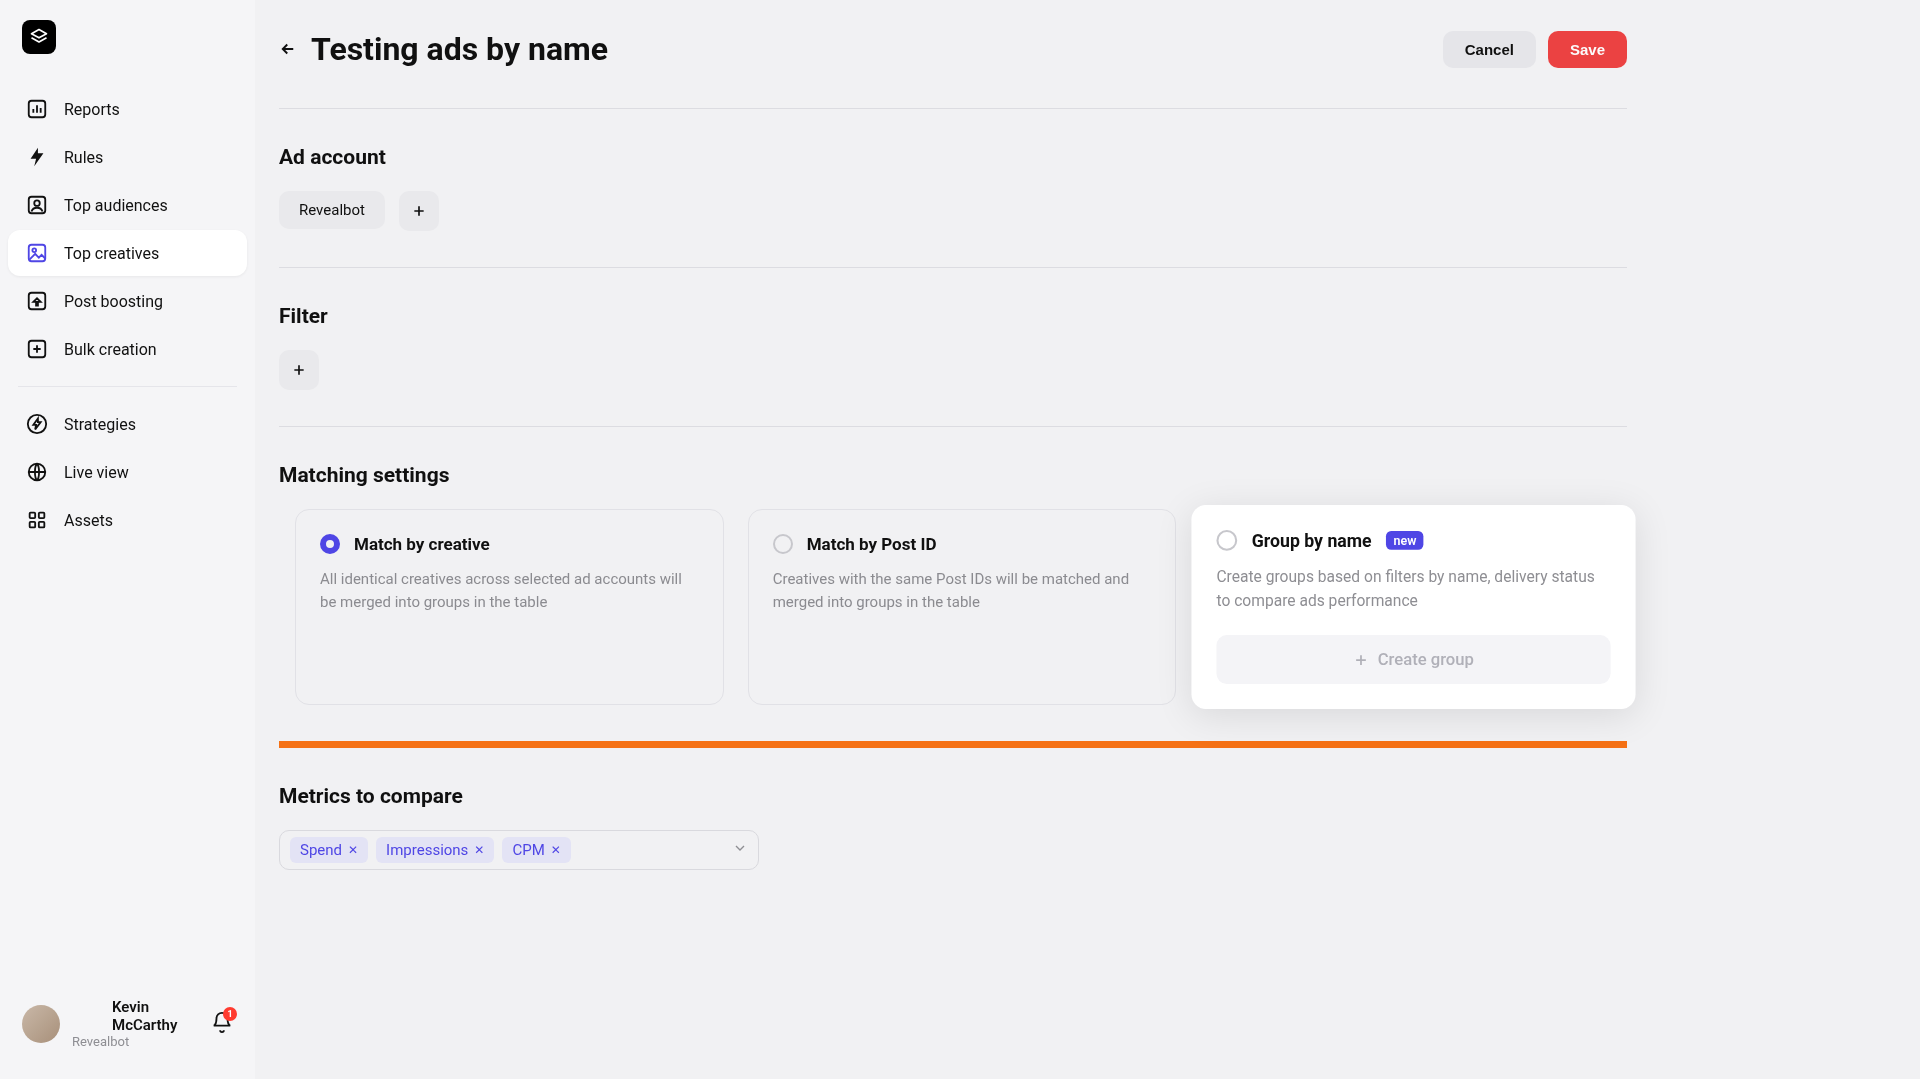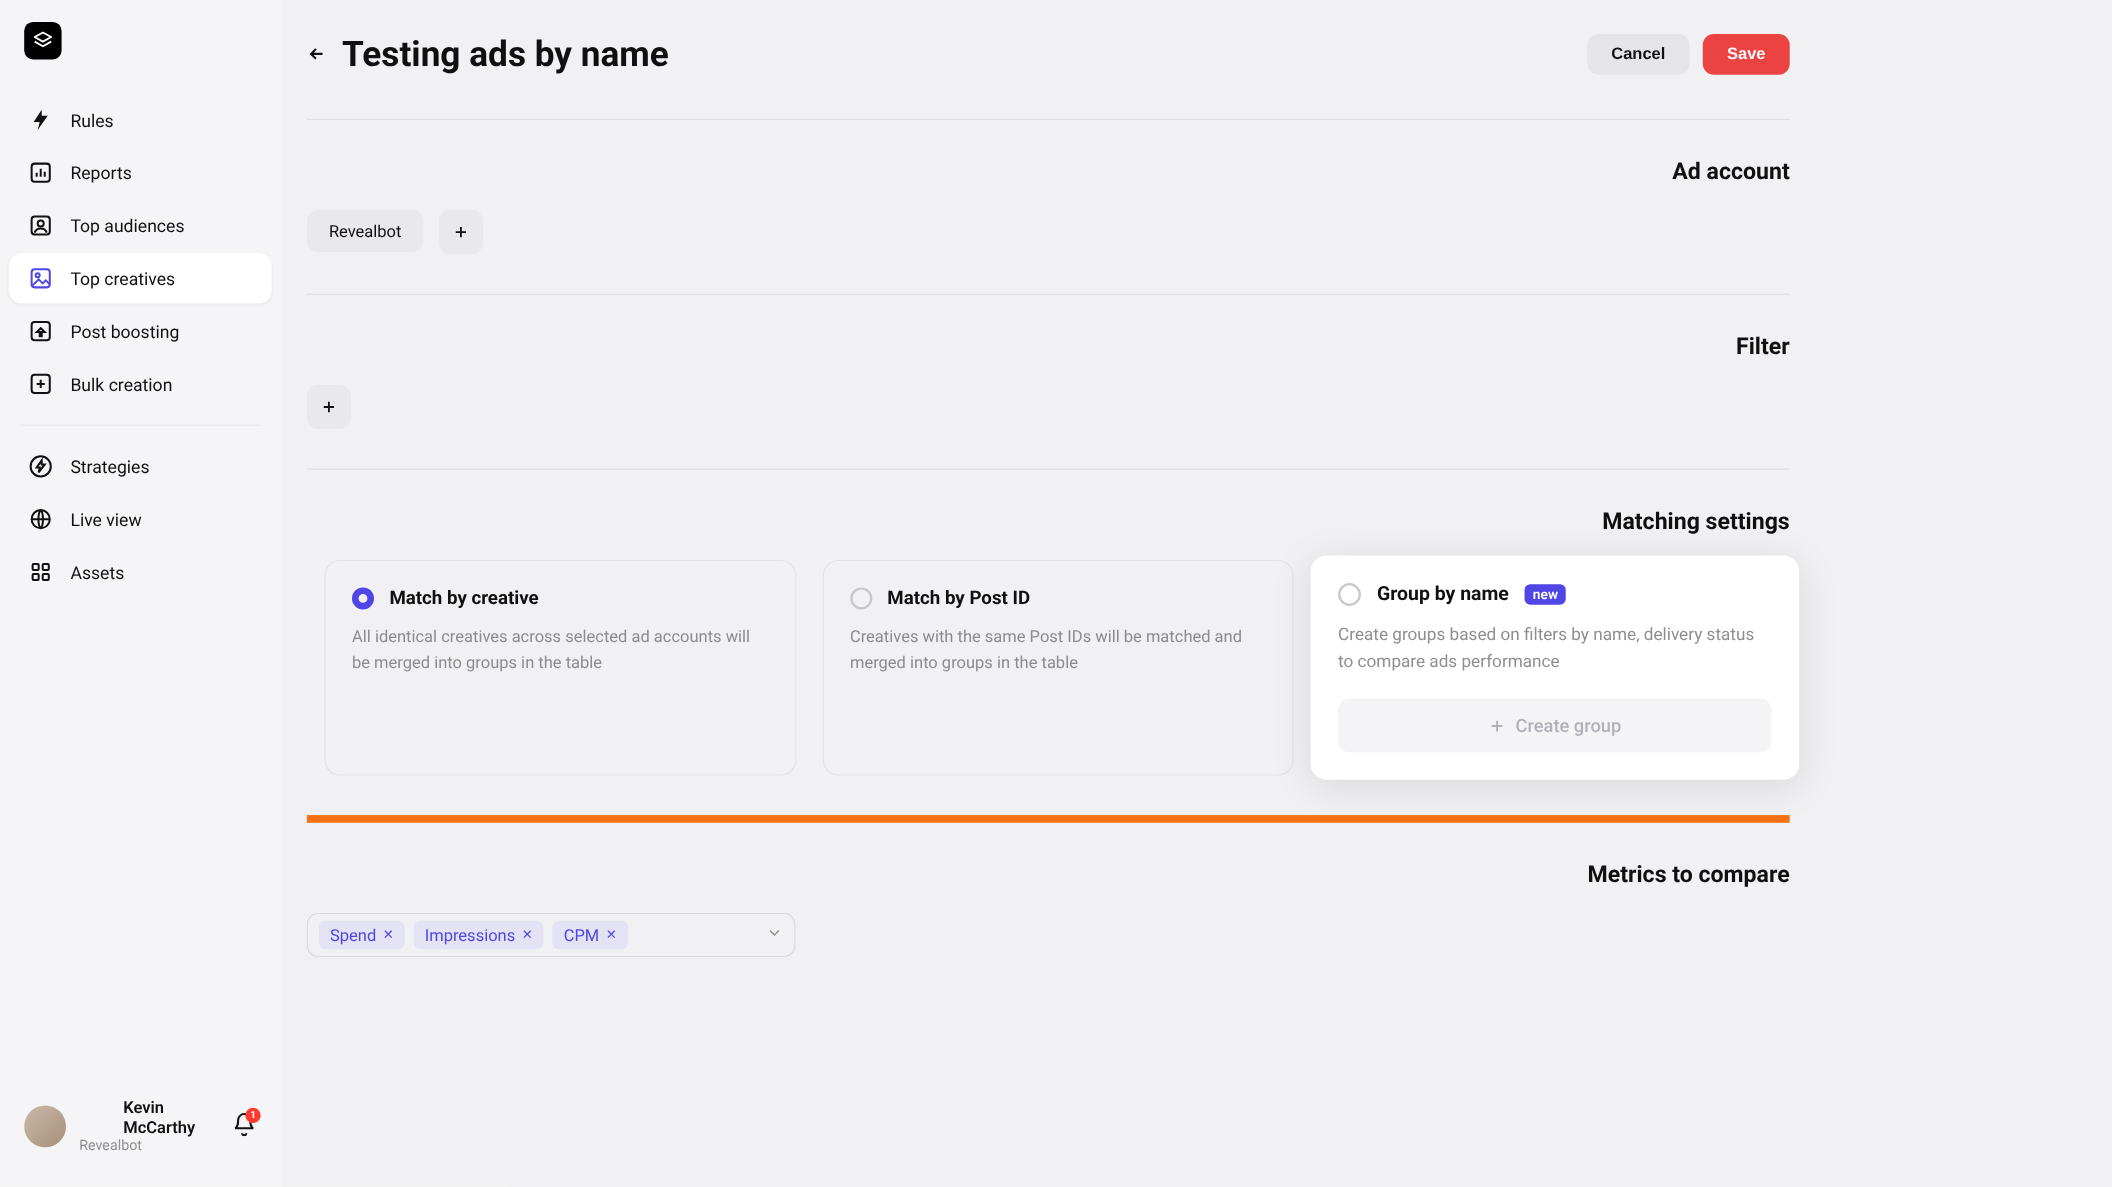--- a/index.html
+++ b/index.html
@@ -22,66 +22,66 @@
 .bell-wrap .badge { position: absolute; top: -4px; right: -4px; background: #FF3B30; color: #fff; border-radius: 50%; width: 14px; height: 14px; font-size: 9px; display: flex; align-items: center; justify-content: center; font-weight: 700; }
 .main { flex: 1; overflow-y: auto; position: relative; }
 .main-inner { padding: 30px 48px 40px 24px; max-width: 1420px; }
 .header-row { display: flex; align-items: center; padding-left: 0; margin-bottom: 40px; }
 .back-btn { font-size: 20px; margin-right: 14px; cursor: pointer; display:flex; align-items:center; }
 .page-title { font-size: 32px; font-weight: 700; flex: 1; }
 .btn { padding: 10px 22px; border-radius: 10px; font-size: 15px; font-weight: 600; border: none; cursor: pointer; }
 .btn-secondary { background: #E9E9ED; color: #111; margin-right: 12px; }
 .btn-primary { background: #ef4444; color: #fff; }
 .section { border-top: 1px solid #E0E0E5; padding: 36px 0 36px 0; }
-.section-title { font-size: 21px; font-weight: 700; margin-bottom: 22px; text-align: right; }
+.section-title { font-size: 21px; font-weight: 700; margin-bottom: 22px; }
 .chip { display: inline-flex; align-items: center; background: #EDEDF0; border-radius: 10px; padding: 10px 20px; font-size: 15px; color: #111; margin-right: 10px; }
 .chip-add { width: 40px; height: 40px; display: inline-flex; align-items: center; justify-content: center; background: #EDEDF0; border-radius: 10px; cursor: pointer; vertical-align: top; }
 .cards-row { display: flex; gap: 24px; padding-left: 16px; }
 .card { flex: 1; border: 1px solid #E5E5EA; border-radius: 14px; padding: 24px; background: transparent; }
 .card.highlight { background: #fff; border: none; box-shadow: 0 6px 36px rgba(0,0,0,0.10); transform: scale(1.04); z-index: 2; position: relative; }
 .radio-row { display: flex; align-items: center; gap: 14px; margin-bottom: 14px; }
 .radio { width: 20px; height: 20px; border-radius: 50%; border: 2px solid #C7C7CC; flex-shrink: 0; position: relative; }
 .radio.checked { border: 6px solid #4F46E5; }
 .radio-label { font-size: 17px; font-weight: 700; }
 .badge-new { background: #4F46E5; color: #fff; font-size: 12px; font-weight: 600; padding: 2px 7px; border-radius: 5px; }
 .card-desc { font-size: 15px; color: #8E8E93; line-height: 1.5; }
 .create-group-btn { margin-top: 22px; width: 100%; background: #F4F4F7; border-radius: 10px; padding: 14px; display: flex; align-items: center; justify-content: center; gap: 8px; color: #B0B0B8; font-size: 16px; font-weight: 500; cursor: pointer; }
-.metrics-input { border: 1px solid #D9D9DE; border-radius: 10px; padding: 6px 10px; display: flex; align-items: center; gap: 8px; width: 444px; background: transparent; position: relative; }
+.metrics-input { border: 1px solid #D9D9DE; border-radius: 10px; padding: 6px 10px; display: flex; align-items: center; gap: 8px; width: 480px; background: transparent; position: relative; }
 .tag { background: #E3E3F5; color: #4F46E5; border-radius: 6px; padding: 4px 10px; font-size: 15px; display: flex; align-items: center; gap: 6px; }
 .tag .x { cursor: pointer; color: #4F46E5; font-size: 12px; }
 .metrics-input .chev { margin-left: auto; color: #8E8E93; }
 .icon svg { width: 22px; height: 22px; stroke: currentColor; fill: none; stroke-width: 2; }
 .overlay-dim { position: absolute; inset: 0; background: rgba(0,0,0,0.015); pointer-events: none; }
 </style>
 </head>
 <body>
 
 <div class="sidebar">
   <div class="logo">
     <svg viewBox="0 0 24 24">
         <path d="M12 3 L21 8 L12 13 L3 8 Z M3 13 L12 18 L21 13" stroke="#fff" stroke-width="2" fill="none" stroke-linejoin="round"></path>
       </svg>
   </div>
   <div class="nav">
     <div class="nav-item">
       <span class="icon">
           <svg viewBox="0 0 24 24">
+            <rect x="3" y="3" width="18" height="18" rx="3"></rect>
+            <path d="M8 16 V12 M12 16 V8 M16 16 V11"></path>
+          </svg>
+        </span>
+      <span>Reports</span>
+    </div>
+    <div class="nav-item">
+      <span class="icon">
+          <svg viewBox="0 0 24 24">
             <path d="M13 2 L5 14 H11 L9 22 L19 8 H13 Z" fill="currentColor" stroke="none"></path>
           </svg>
         </span>
       <span>Rules</span>
-    </div>
-    <div class="nav-item">
-      <span class="icon">
-          <svg viewBox="0 0 24 24">
-            <rect x="3" y="3" width="18" height="18" rx="3"></rect>
-            <path d="M8 16 V12 M12 16 V8 M16 16 V11"></path>
-          </svg>
-        </span>
-      <span>Reports</span>
     </div>
     <div class="nav-item">
       <span class="icon">
           <svg viewBox="0 0 24 24">
             <rect x="3" y="3" width="18" height="18" rx="3"></rect>
             <circle cx="12" cy="10" r="3"></circle>
             <path d="M6 19c1-3 4-4 6-4s5 1 6 4"></path>
           </svg>
         </span>
       <span>Top audiences</span>

